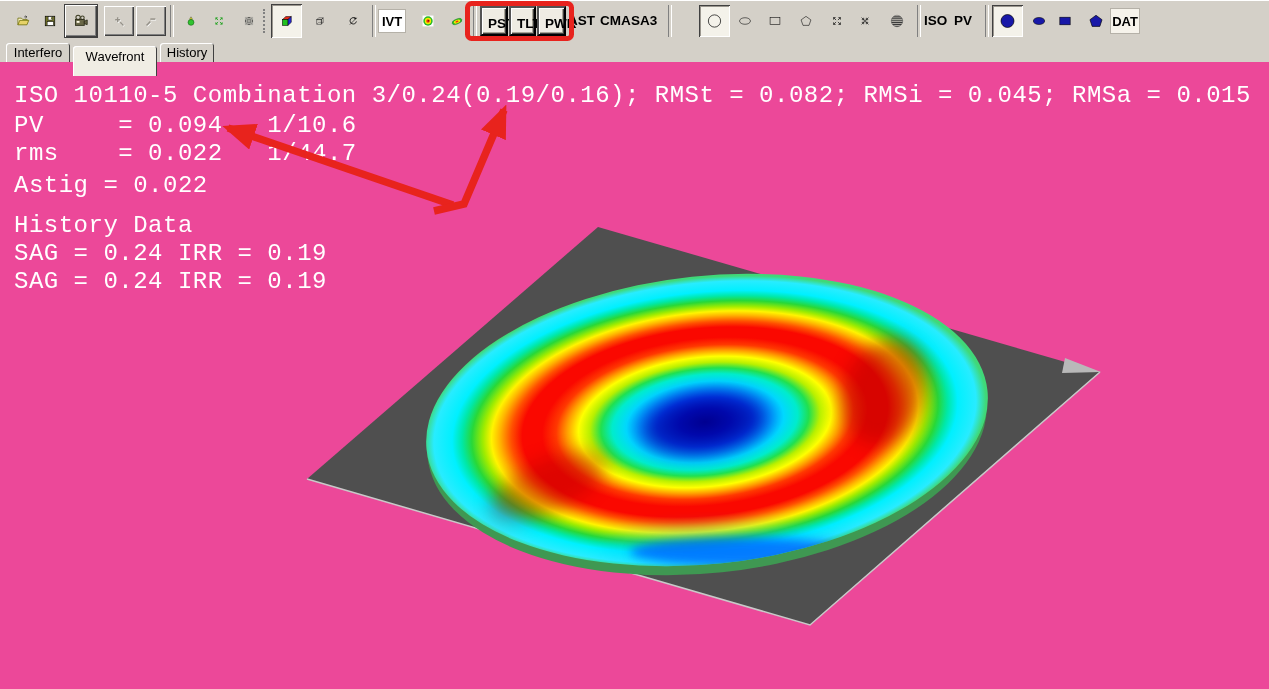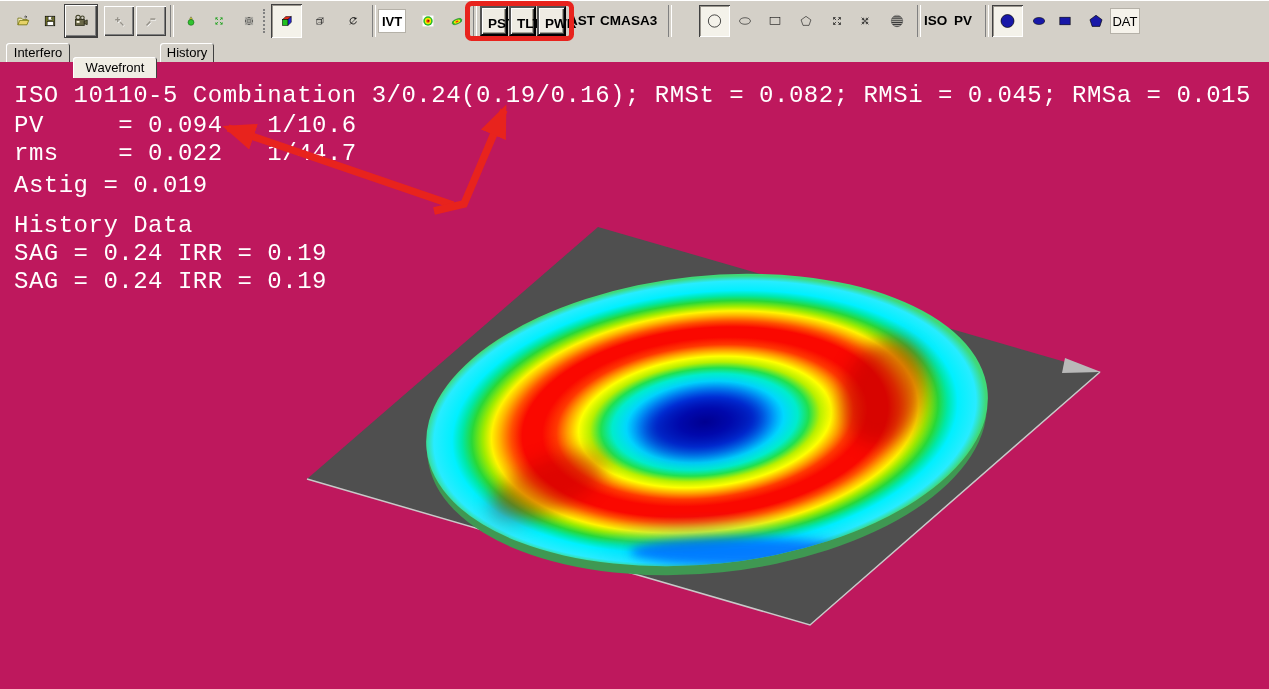--- a/index.html
+++ b/index.html
@@ -15,23 +15,23 @@
   .tlabel{position:absolute;top:4px;height:32px;line-height:32px;font-weight:bold;font-size:13.5px;color:#000;text-align:left;}
   .tbtn{position:absolute;top:5px;height:30px;line-height:30px;font-weight:bold;font-size:13.5px;color:#000;
         text-align:center;background:#efece3;box-shadow:inset 1px 1px #ffffff,inset -1px -1px #404040,inset -2px -2px #a8a496;}
   .sep{position:absolute;top:4px;width:2px;height:32px;border-left:1px solid #808080;border-right:1px solid #fff;}
   .dotsep{position:absolute;top:8px;width:2px;height:24px;border-left:2px dotted #808080;}
   
   #tabbar{position:absolute;left:0;top:40px;width:1269px;height:22px;background:#d4d0c8;}
   .tab{position:absolute;top:3px;height:19px;line-height:19px;text-align:center;font-size:13px;font-weight:normal;color:#000;
        background:#d4d0c8;border-top-left-radius:3px;border-top-right-radius:3px;
        box-shadow:inset 1px 1px #ffffff,inset -1px 0 #404040;}
-  .tab.active{top:17px;height:21px;line-height:21px;background:#f0ede4;z-index:3;}
+  .tab.active{top:6px;height:30px;line-height:21px;background:#f0ede4;z-index:3;}
   
-  #client{position:absolute;left:0;top:62px;width:1269px;height:627px;background:#be185d;}
+  #client{position:absolute;left:0;top:62px;width:1269px;height:627px;background:#ec4899;}
   .ro{position:absolute;left:14px;color:#fff;font-family:"Liberation Mono",monospace;font-size:24px;
       letter-spacing:0.5px;white-space:pre;line-height:24px;}
   #plot{position:absolute;left:0;top:0;}
   
   #overlay{position:absolute;left:0;top:0;z-index:50;pointer-events:none;}
 </style>
 </head>
 <body>
 
 <div id="window">
@@ -257,36 +257,36 @@
         <rect x="1.5" y="4" width="19" height="14" fill="#1818a8" stroke="#000" stroke-width="1"></rect>
       </svg>
     </button>
     <button class="ibtn" style="left:1081px;width:30px">
       <svg width="24" height="24" viewBox="0 0 22 22">
         <polygon points="11,2 20.5,9 17,19.5 5,19.5 1.5,9" fill="#1818a8" stroke="#000" stroke-width="1"></polygon>
       </svg>
     </button>
 
     <button class="ibtn" style="left:1110px;top:7px;width:30px;height:26px;background:#f6f3eb;border:1px solid #b5b1a8">
-      <span style="font-weight:normal;font-size:13px;color:#000">DAT</span>
+      <span style="font-weight:bold;font-size:13px;color:#000">DAT</span>
     </button>
   </div>
 
   <div id="tabbar">
     <div class="tab" style="left:6px;width:64px">Interfero</div>
     <div class="tab active" style="left:73px;width:84px">Wavefront</div>
     <div class="tab" style="left:160px;width:54px">History</div>
   </div>
 
   <div id="client">
 
     <div class="ro" style="top:22px">ISO 10110-5 Combination 3/0.24(0.19/0.16); RMSt = 0.082; RMSi = 0.045; RMSa = 0.015</div>
     <div class="ro" style="top:52px">PV     = 0.094   1/10.6</div>
     <div class="ro" style="top:80px">rms    = 0.022   1/44.7</div>
-    <div class="ro" style="top:112px">Astig = 0.019</div>
+    <div class="ro" style="top:112px">Astig = 0.022</div>
     <div class="ro" style="top:152px">History Data</div>
     <div class="ro" style="top:180px">SAG = 0.24 IRR = 0.19</div>
     <div class="ro" style="top:208px">SAG = 0.24 IRR = 0.19</div>
 
     <svg id="plot" width="1269" height="627" viewBox="0 0 1269 627">
       <defs>
         <radialGradient id="wfg" cx="49.6%" cy="50.6%" r="50%">
           <stop offset="0" stop-color="#0000a0"></stop>
           <stop offset="0.09" stop-color="#0010d0"></stop>
           <stop offset="0.17" stop-color="#0040f8"></stop>

